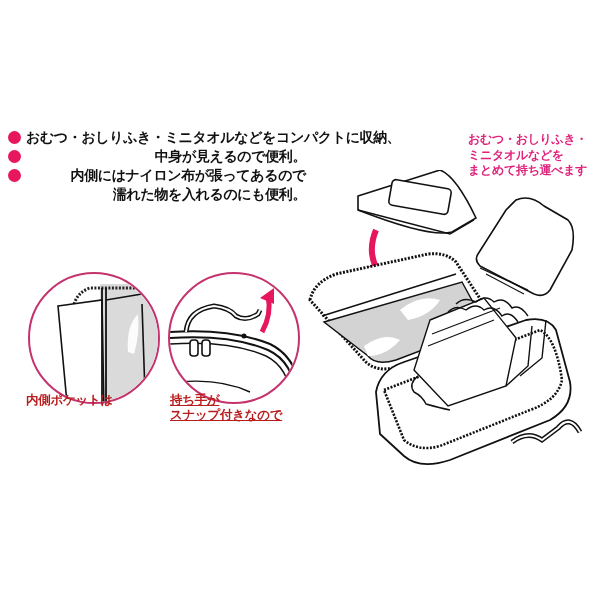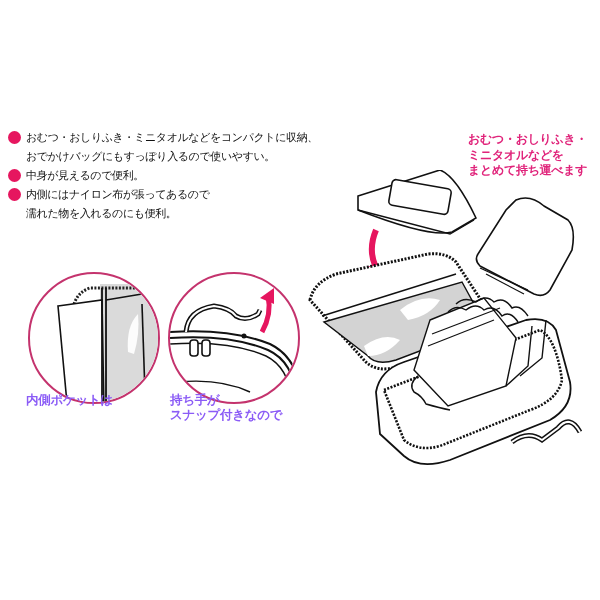--- a/index.html
+++ b/index.html
@@ -1,39 +1,38 @@
 <!DOCTYPE html>
 <html><head>
 <meta charset="utf-8">
 <style>
   html, body { margin:0; padding:0; background:#ffffff; }
   body { width:600px; height:600px; position:relative; overflow:hidden;
          font-family:"DejaVu Sans", sans-serif; color:#111; }
   .bullets { position:absolute; left:6px; top:128px; width:300px; }
-  .bullet { position:relative; padding-left:20px; font-size:11px; line-height:19px;
-            font-weight:normal; letter-spacing:-0.4px; margin-bottom:0px; white-space:nowrap; }
+  .bullet { position:relative; padding-left:20px; font-size:14px; line-height:19px;
+            font-weight:bold; letter-spacing:-0.4px; margin-bottom:0px; white-space:nowrap;text-align:right; }
   .bullet .dot { position:absolute; left:2px; top:3px; width:13px; height:13px; border-radius:50%;
                  background:#e6165f; }
   .side-caption { position:absolute; left:468px; top:132px; width:140px; font-size:12px;
                   line-height:15.5px; color:#e0237a; font-weight:bold; letter-spacing:-0.3px; white-space:nowrap; }
   .circle { position:absolute; width:128px; height:128px; border-radius:50%;
             border:2.5px solid #c4336d; background:#fff; overflow:hidden; }
   .circle svg { position:absolute; left:0; top:0; }
-  .caption { position:absolute; font-size:12.5px; line-height:15px; color:#8b5cf6;
+  .caption { position:absolute; font-size:12.5px; line-height:15px; color:#b91c1c;
              font-weight:bold; letter-spacing:-0.3px; white-space:nowrap; }
   .scene { position:absolute; left:280px; top:170px; }
 </style>
 </head>
 <body>
 
 <div class="bullets">
   <div class="bullet">
     <span class="dot"></span>
     <div>おむつ・おしりふき・ミニタオルなどをコンパクトに収納、</div>
-    <div>おでかけバッグにもすっぽり入るので使いやすい。</div>
   </div>
   <div class="bullet">
     <span class="dot"></span>
     <div>中身が見えるので便利。</div>
   </div>
   <div class="bullet">
     <span class="dot"></span>
     <div>内側にはナイロン布が張ってあるので</div>
     <div>濡れた物を入れるのにも便利。</div>
   </div>
@@ -70,21 +69,21 @@
     <path d="M8 108 Q50 104 80 118" fill="none" stroke="#111" stroke-width="1.4"></path>
     <path d="M16 58 Q18 36 44 32 Q60 34 66 42 Q76 48 88 40 L90 36" fill="none" stroke="#111" stroke-width="5"></path>
     <path d="M16 58 Q18 36 44 32 Q60 34 66 42 Q76 48 88 40 L90 36" fill="none" stroke="#fff" stroke-width="2"></path>
     <rect x="20" y="66" width="8" height="16" rx="3" fill="#fff" stroke="#111" stroke-width="1.6"></rect>
     <rect x="32" y="66" width="8" height="16" rx="3" fill="#fff" stroke="#111" stroke-width="1.6"></rect>
     <circle cx="74" cy="62" r="2.5" fill="#111"></circle>
     <path d="M92 58 Q102 40 98 22" fill="none" stroke="#e6165f" stroke-width="5"></path>
     <polygon points="90,24 104,14 104,30" fill="#e6165f"></polygon>
   </svg>
 </div>
-<div class="caption" style="left:170px;top:392px;">
+<div class="caption" style="left:170px;top:392px;text-decoration:underline;">
   <div>持ち手が</div>
   <div>スナップ付きなので</div>
 </div>
 
 <div class="scene">
   <svg width="320" height="310" viewBox="0 0 320 310">
 
     <g>
       <path d="M78 26 L160 0 Q176 6 196 48 L172 62 Q150 68 78 40 Z" fill="#fff" stroke="#111" stroke-width="1.6"></path>
       <path d="M78 40 L170 64 L194 50" fill="none" stroke="#111" stroke-width="1.4"></path>

